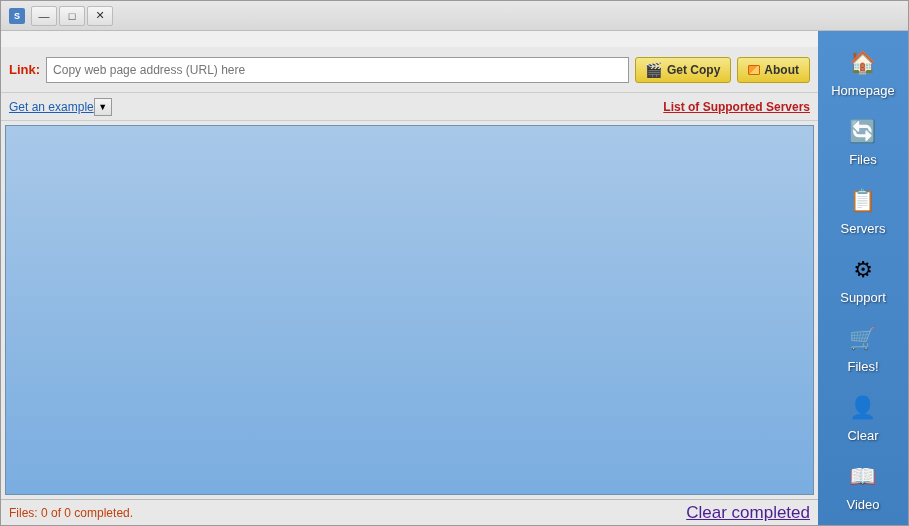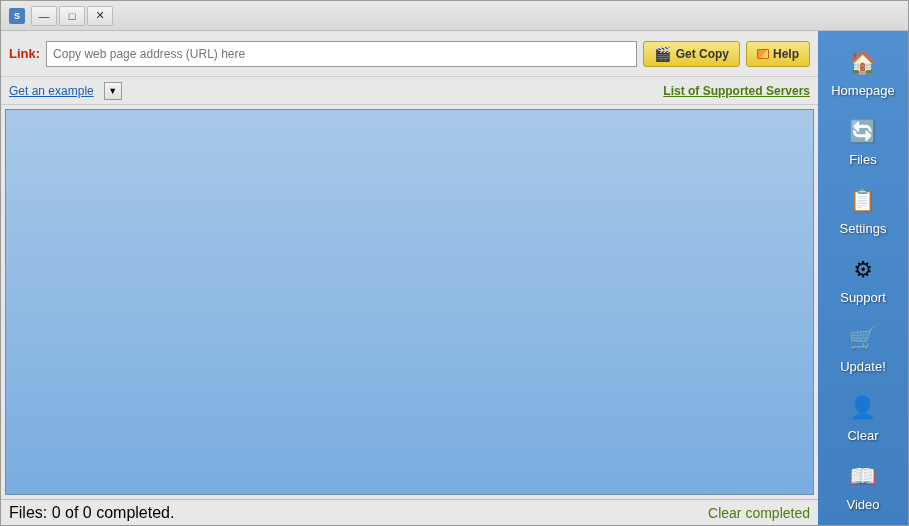--- a/index.html
+++ b/index.html
@@ -74,20 +74,21 @@
       flex: 1;
       overflow: hidden;
     }
 
     
     .left-panel {
       flex: 1;
       display: flex;
       flex-direction: column;
       background: #e8e8e8;
+      margin-top: 16px;
     }
 
     
     .link-bar {
       height: 46px;
       background: #e8e8e8;
       display: flex;
       align-items: center;
       padding: 6px 8px;
       gap: 6px;
@@ -150,41 +151,41 @@
       display: flex;
       align-items: center;
       padding: 0 8px;
       justify-content: space-between;
       border-bottom: 1px solid #ccc;
       flex-shrink: 0;
     }
     .get-example-area {
       display: flex;
       align-items: center;
-      gap: 10px;
+      gap: 0;
     }
     .get-example-link {
       color: #1a5fb4;
       text-decoration: underline;
       cursor: pointer;
       font-size: 12px;
     }
     .dropdown-arrow {
       width: 18px;
       height: 18px;
       border: 1px solid #999;
       background: linear-gradient(to bottom, #f5f5f5, #e0e0e0);
       display: flex;
       align-items: center;
       justify-content: center;
       cursor: pointer;
       font-size: 9px;
     }
     .supported-servers-link {
-      color: #4d7c0f;
+      color: #b91c1c;
       text-decoration: underline;
       cursor: pointer;
       font-size: 12px;
       font-weight: bold;
     }
 
     
     .download-area {
       flex: 1;
       background: linear-gradient(to bottom, #a8c8e8, #7aade0);
@@ -197,27 +198,28 @@
       height: 26px;
       background: #e8e8e8;
       border-top: 1px solid #bbb;
       display: flex;
       align-items: center;
       padding: 0 8px;
       justify-content: space-between;
       flex-shrink: 0;
     }
     .status-text {
-      font-size: 16px;
-      color: #000000;
+      font-size: 12px;
+      color: #c2410c;
     }
     .clear-completed-link {
-      color: #4d7c0f;
-      cursor: pointer;
-      font-size: 14px;
+      color: #4c1d95;
+      text-decoration: underline;
+      cursor: pointer;
+      font-size: 17px;
     }
 
     
     .right-sidebar {
       width: 90px;
       background: linear-gradient(to bottom, #5090d0, #4080c0);
       display: flex;
       flex-direction: column;
       align-items: center;
       padding: 8px 0;
@@ -283,21 +285,21 @@
 
       <div class="link-bar">
         <span class="link-label">Link:</span>
         <input class="link-input" type="text" placeholder="Copy web page address (URL) here" style="">
         <button class="btn-get-video">
           <span style="font-size:14px;">🎬</span>
           <span>Get Copy</span>
         </button>
         <button class="btn-clear">
           <span class="eraser-icon"></span>
-          <span>Help</span>
+          <span>About</span>
         </button>
       </div>
 
       <div class="sub-bar">
         <div class="get-example-area">
           <span class="get-example-link">Get an example</span>
           <div class="dropdown-arrow">
             <span>▼</span>
           </div>
         </div>
@@ -320,31 +322,31 @@
         <span class="sidebar-label">Homepage</span>
       </div>
 
       <div class="sidebar-item">
         <div class="sidebar-icon">🔄</div>
         <span class="sidebar-label">Files</span>
       </div>
 
       <div class="sidebar-item">
         <div class="sidebar-icon">📋</div>
-        <span class="sidebar-label">Settings</span>
+        <span class="sidebar-label">Servers</span>
       </div>
 
       <div class="sidebar-item">
         <div class="sidebar-icon">⚙</div>
         <span class="sidebar-label">Support</span>
       </div>
 
       <div class="sidebar-item">
         <div class="sidebar-icon">🛒</div>
-        <span class="sidebar-label">Update!</span>
+        <span class="sidebar-label">Files!</span>
       </div>
 
       <div class="sidebar-item">
         <div class="sidebar-icon">👤</div>
         <span class="sidebar-label">Clear</span>
       </div>
 
       <div class="sidebar-item">
         <div class="sidebar-icon">📖</div>
         <span class="sidebar-label">Video</span>

